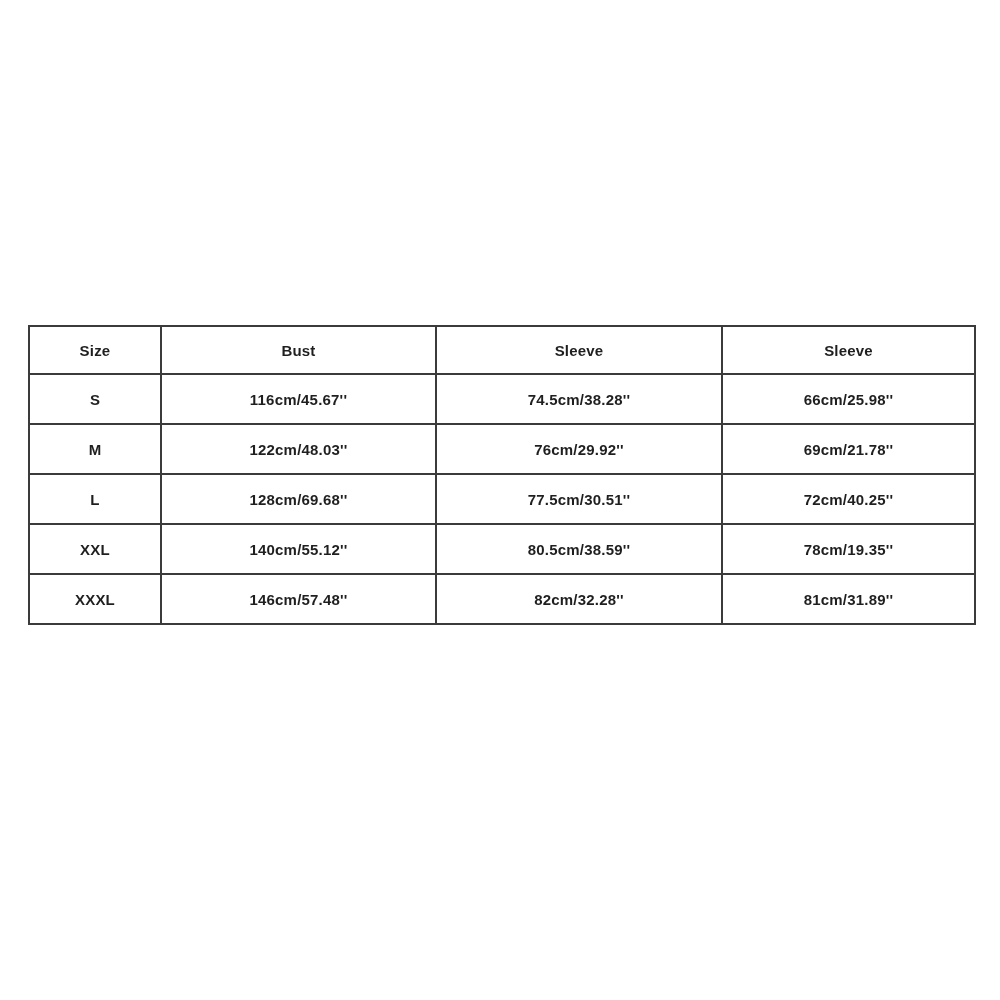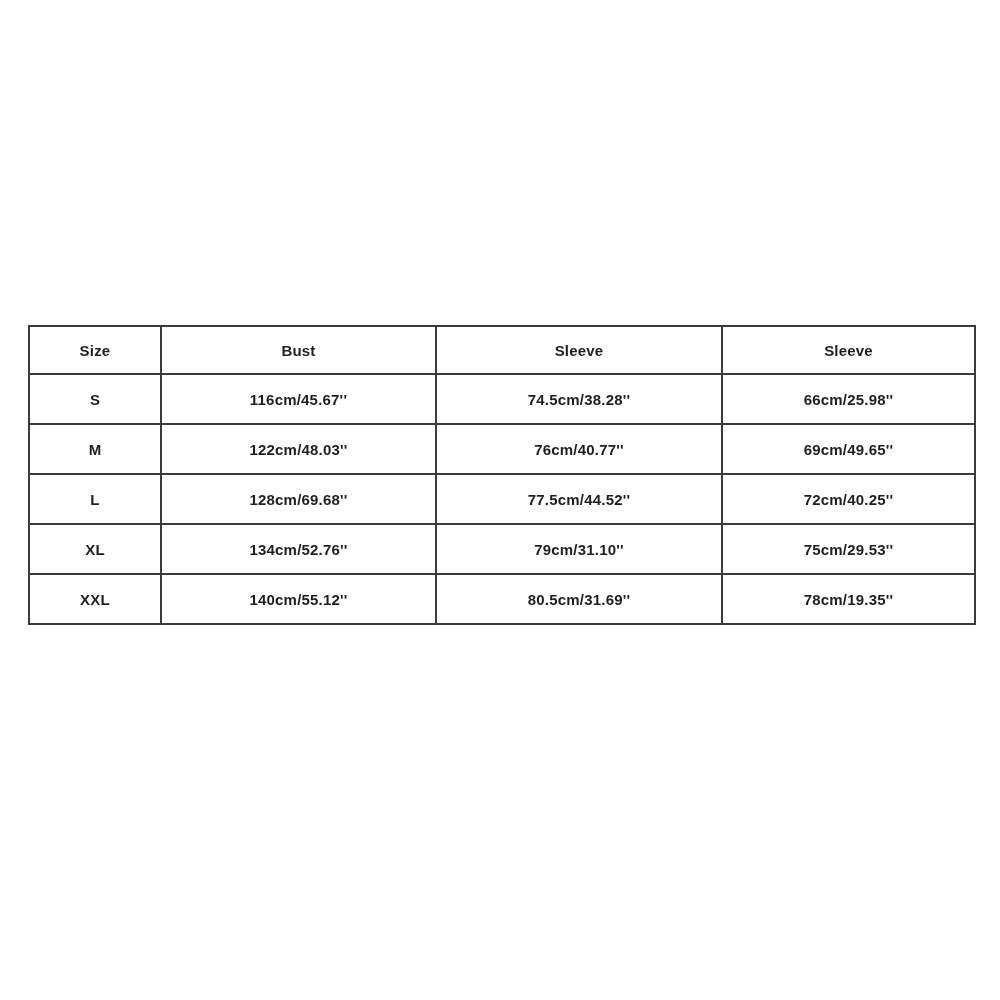--- a/index.html
+++ b/index.html
@@ -65,36 +65,36 @@
     <tbody>
       <tr>
         <td>S</td>
         <td>116cm/45.67''</td>
         <td>74.5cm/38.28''</td>
         <td>66cm/25.98''</td>
       </tr>
       <tr>
         <td>M</td>
         <td>122cm/48.03''</td>
-        <td>76cm/40.77''</td>
-        <td>69cm/49.65''</td>
+        <td>76cm/29.92''</td>
+        <td>69cm/21.78''</td>
       </tr>
       <tr>
         <td>L</td>
         <td>128cm/69.68''</td>
-        <td>77.5cm/44.52''</td>
+        <td>77.5cm/30.51''</td>
         <td>72cm/40.25''</td>
-      </tr>
-      <tr>
-        <td>XL</td>
-        <td>134cm/52.76''</td>
-        <td>79cm/31.10''</td>
-        <td>75cm/29.53''</td>
       </tr>
       <tr>
         <td>XXL</td>
         <td>140cm/55.12''</td>
-        <td>80.5cm/31.69''</td>
+        <td>80.5cm/38.59''</td>
         <td>78cm/19.35''</td>
+      </tr>
+      <tr>
+        <td>XXXL</td>
+        <td>146cm/57.48''</td>
+        <td>82cm/32.28''</td>
+        <td>81cm/31.89''</td>
       </tr>
     </tbody>
   </table>
 </div>
 
 </body></html>

